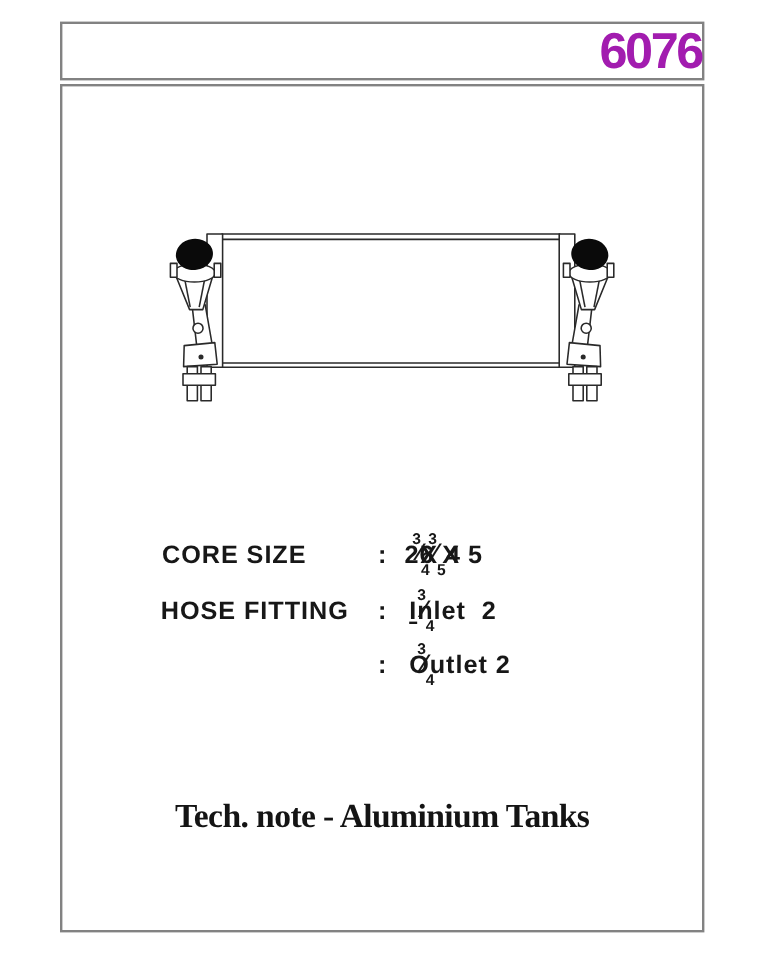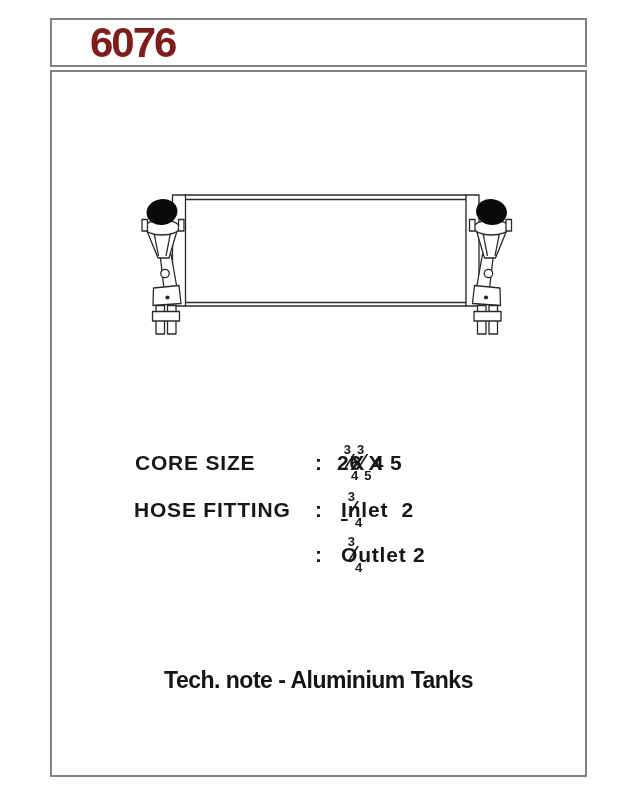--- a/index.html
+++ b/index.html
@@ -7,42 +7,43 @@
     width:640px;height:800px;background:#ffffff;position:relative;
     overflow:hidden;font-family:"Liberation Sans","DejaVu Sans",sans-serif;
     color:#1c1c1c;
   }
   .abs{position:absolute;}
   .title-box{
     left:50px;top:18px;width:537px;height:49px;
     border:2px solid #828282;box-sizing:border-box;background:#fff;
   }
   .title{
-    width:100%;text-align:left;text-indent:38px;
+    width:100%;text-align:right;text-indent:38px;
     font-size:42px;font-weight:bold;letter-spacing:-2px;line-height:46px;
-    color:#7f1d1d;
+    color:#a21caf;
   }
   .main-box{
     left:50px;top:70px;width:537px;height:707px;
     border:2px solid #828282;box-sizing:border-box;background:#fff;
   }
   .diagram{left:138px;top:188px;}
   .spec-row{left:14px;width:640px;height:36px;font-size:21px;font-weight:bold;}
   .spec-row span{position:absolute;white-space:pre;letter-spacing:0.8px;color:#171717;}
   .lbl{left:121px;top:0;}
   .col{left:301px;top:0;}
   .val{top:0;}
   .frac sup,.frac sub{font-size:13px;letter-spacing:0;line-height:0;}
   .frac sup{position:relative;top:-8px;}
   .frac sub{position:relative;top:5px;}
   .fsl{font-size:20px;margin:0 -3px;position:relative;top:-1px;letter-spacing:0;}
   .technote{
     left:50px;top:666px;width:537px;text-align:center;
-    font-size:23px;font-weight:bold;letter-spacing:-0.5px;line-height:29px;
+    font-size:28px;font-weight:bold;letter-spacing:-0.5px;line-height:29px;
     color:#141414;
+    font-family:Liberation Serif, serif;
   }
   svg .ln{fill:none;stroke:#2a2a2a;stroke-width:1.3;}
   svg .wh{fill:#ffffff;stroke:#2a2a2a;stroke-width:1.3;stroke-linejoin:round;}
 </style>
 </head>
 <body>
 
 <div>
 
   <div class="abs title-box">

